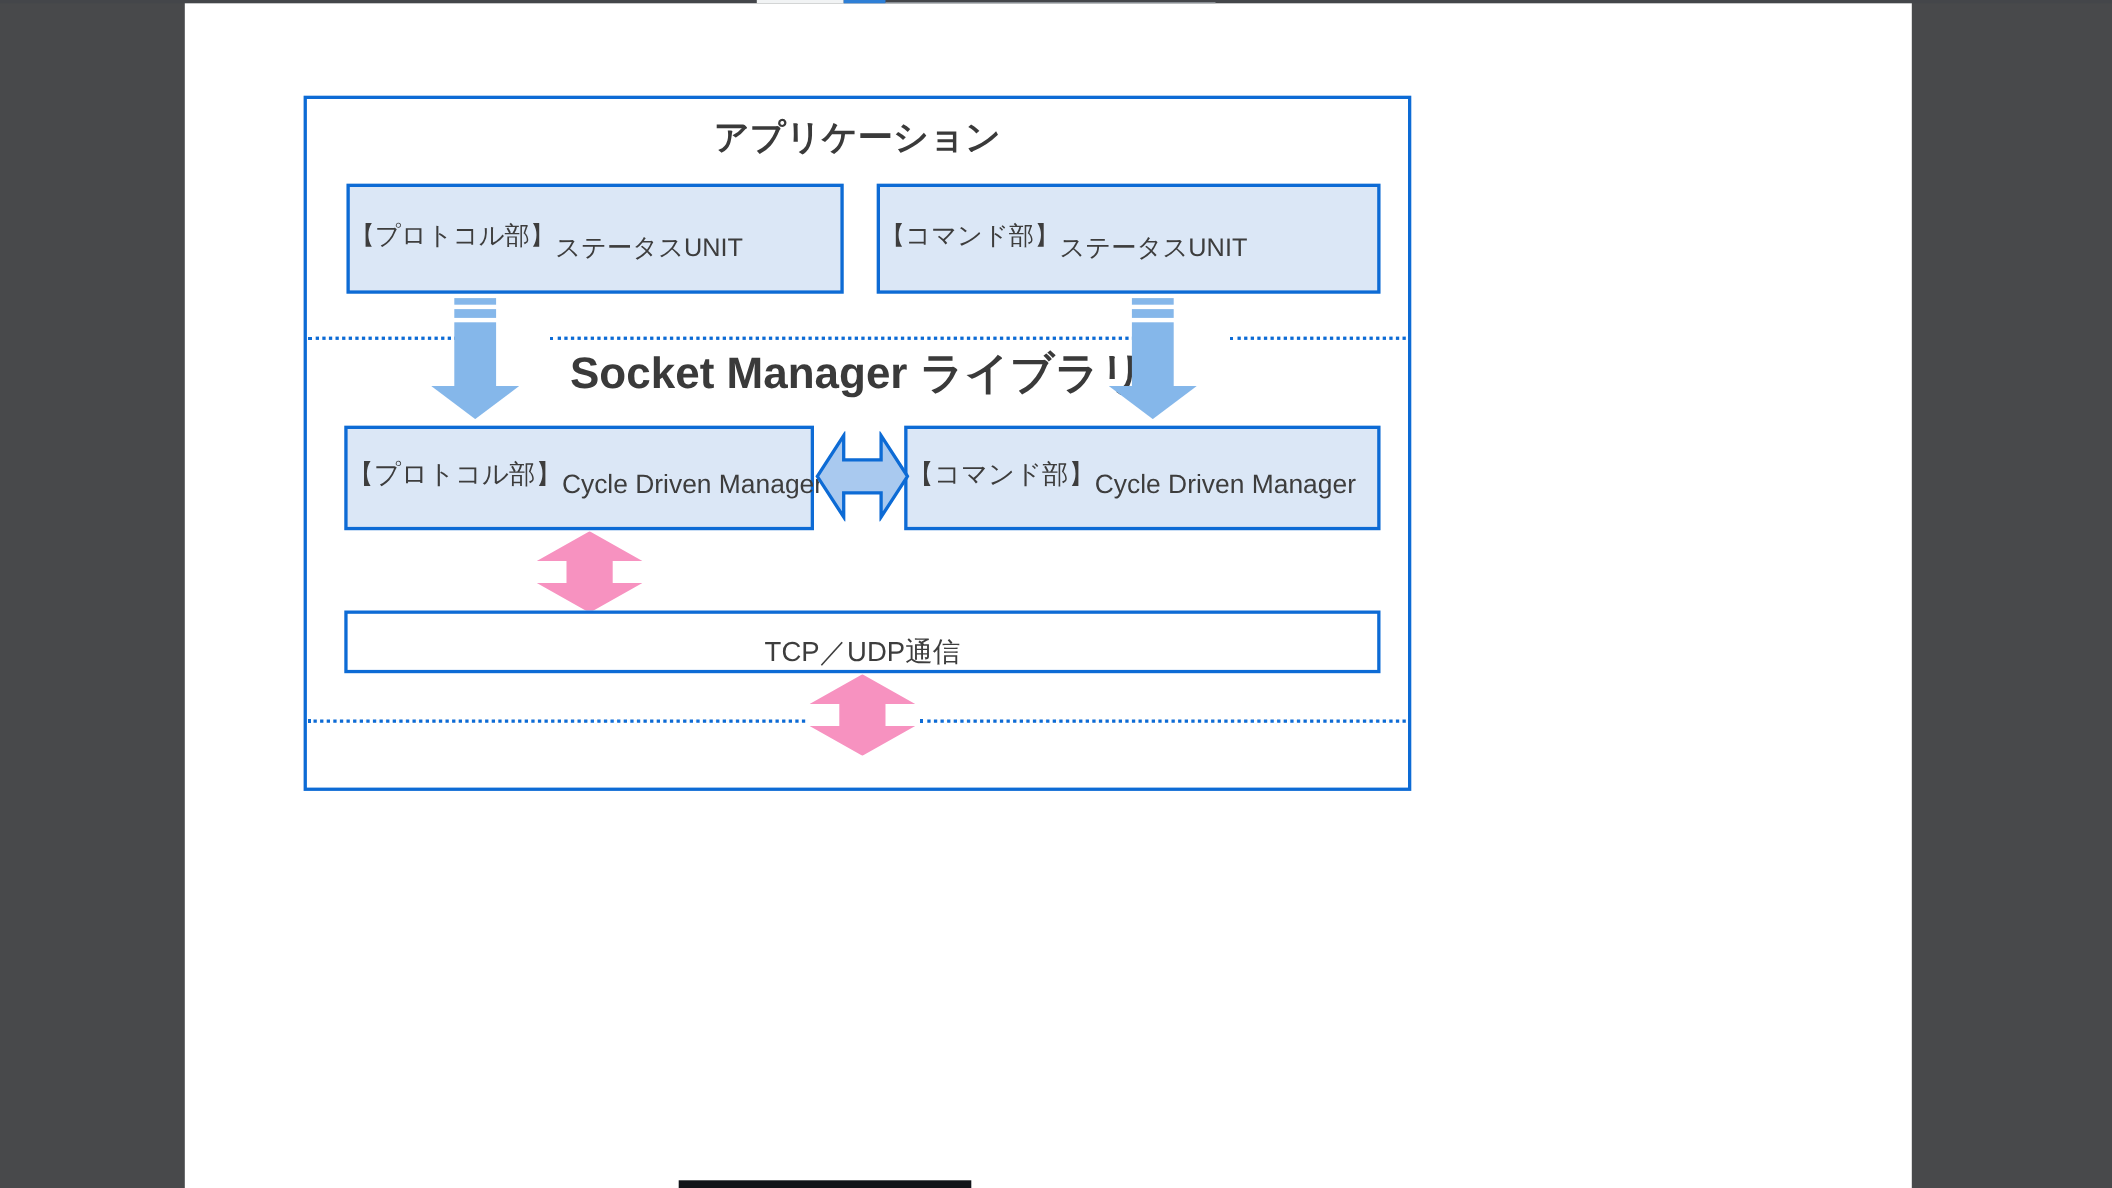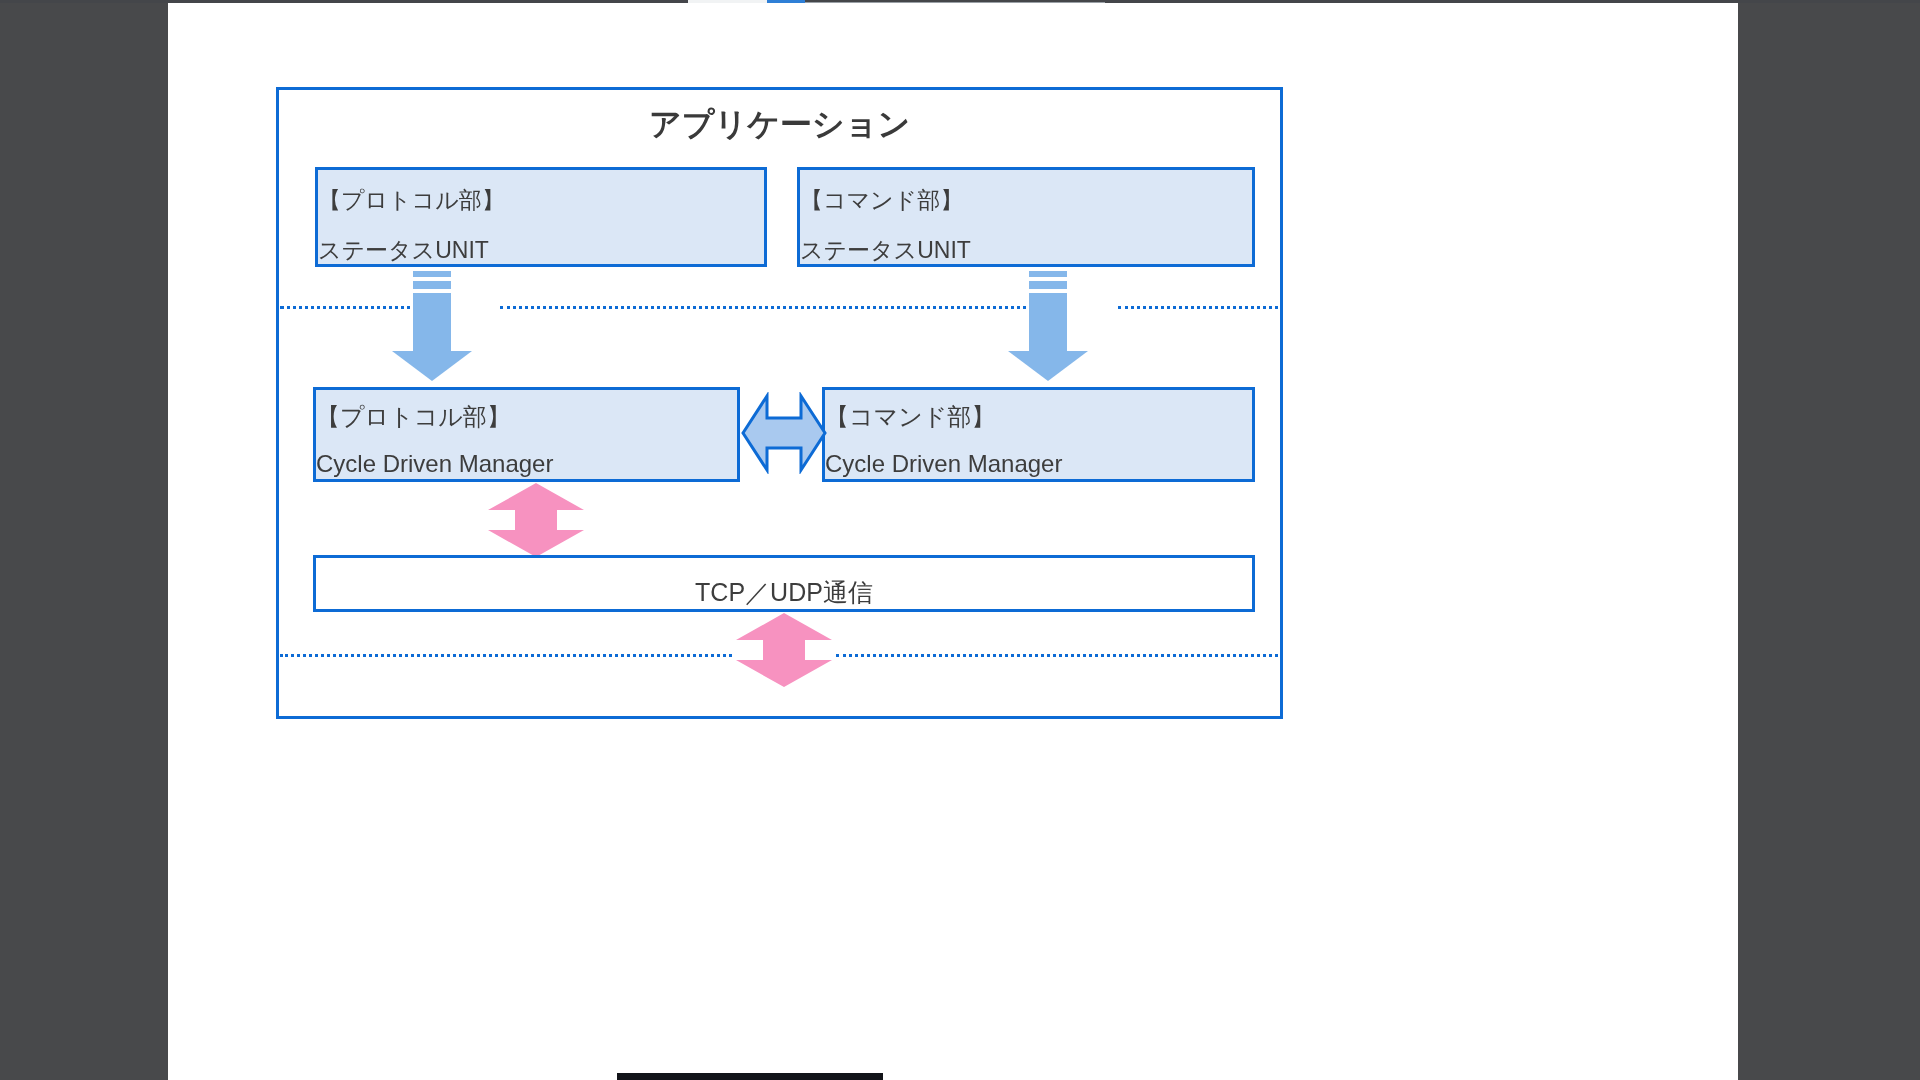--- a/index.html
+++ b/index.html
@@ -22,21 +22,21 @@
   .outer{position:absolute;left:276px;top:68px;width:1007px;height:632px;
          border:3px solid #0d6bd5;background:#fff;box-sizing:border-box;margin-top:19px;}
   .outer > *{position:absolute;}
 
   .layer-title{left:0;width:1001px;text-align:center;font-weight:600;color:#3a3a3a;}
   .t-app{top:14px;font-size:32px;line-height:40px;}
   .t-socket{top:226px;font-size:40px;line-height:48px;}
   .t-php{top:672px;font-size:36px;line-height:46px;}
 
   .dbox{box-sizing:border-box;border:3px solid #0d6bd5;background:#dbe7f6;
-        display:flex;flex-direction:column;font-size:23px;color:#3d3d3d;}
+        display:flex;flex-direction:row;align-items:center;font-size:23px;color:#3d3d3d;}
   .dbox .l1,.dbox .l2{line-height:28px;white-space:nowrap;}
   .status-box{padding-top:16px;}
   .status-box .l1{margin-bottom:22px;}
   .cdm-box{padding-top:13px;font-size:24px;}
   .cdm-box .l1{margin-bottom:19px;}
 
   .box-status-protocol{left:36px;top:77px;width:452px;height:100px;}
   .box-status-command{left:518px;top:77px;width:458px;height:100px;}
   .box-cdm-protocol{left:34px;top:297px;width:427px;height:95px;}
   .box-cdm-command{left:543px;top:297px;width:433px;height:95px;}
@@ -83,20 +83,21 @@
   </div>
   <div class="dbox status-box box-status-command">
     <div class="l1">【コマンド部】</div>
     <div class="l2">ステータスUNIT</div>
   </div>
 
   <div class="dots d1a"></div>
   <div class="dots d1b"></div>
   <div class="dots d1c"></div>
 
+  <div class="layer-title t-socket">Socket Manager ライブラリ</div>
 
   <div class="arrow arr-down-left">
     <svg width="80" height="110" viewBox="0 0 80 110">
       <rect x="21" y="0" width="38" height="6" fill="#85b7ea"></rect>
       <rect x="21" y="10" width="38" height="8" fill="#85b7ea"></rect>
       <rect x="21" y="22" width="38" height="58" fill="#85b7ea"></rect>
       <polygon points="0,80 80,80 40,110" fill="#85b7ea"></polygon>
     </svg>
   </div>
   <div class="arrow arr-down-right">

